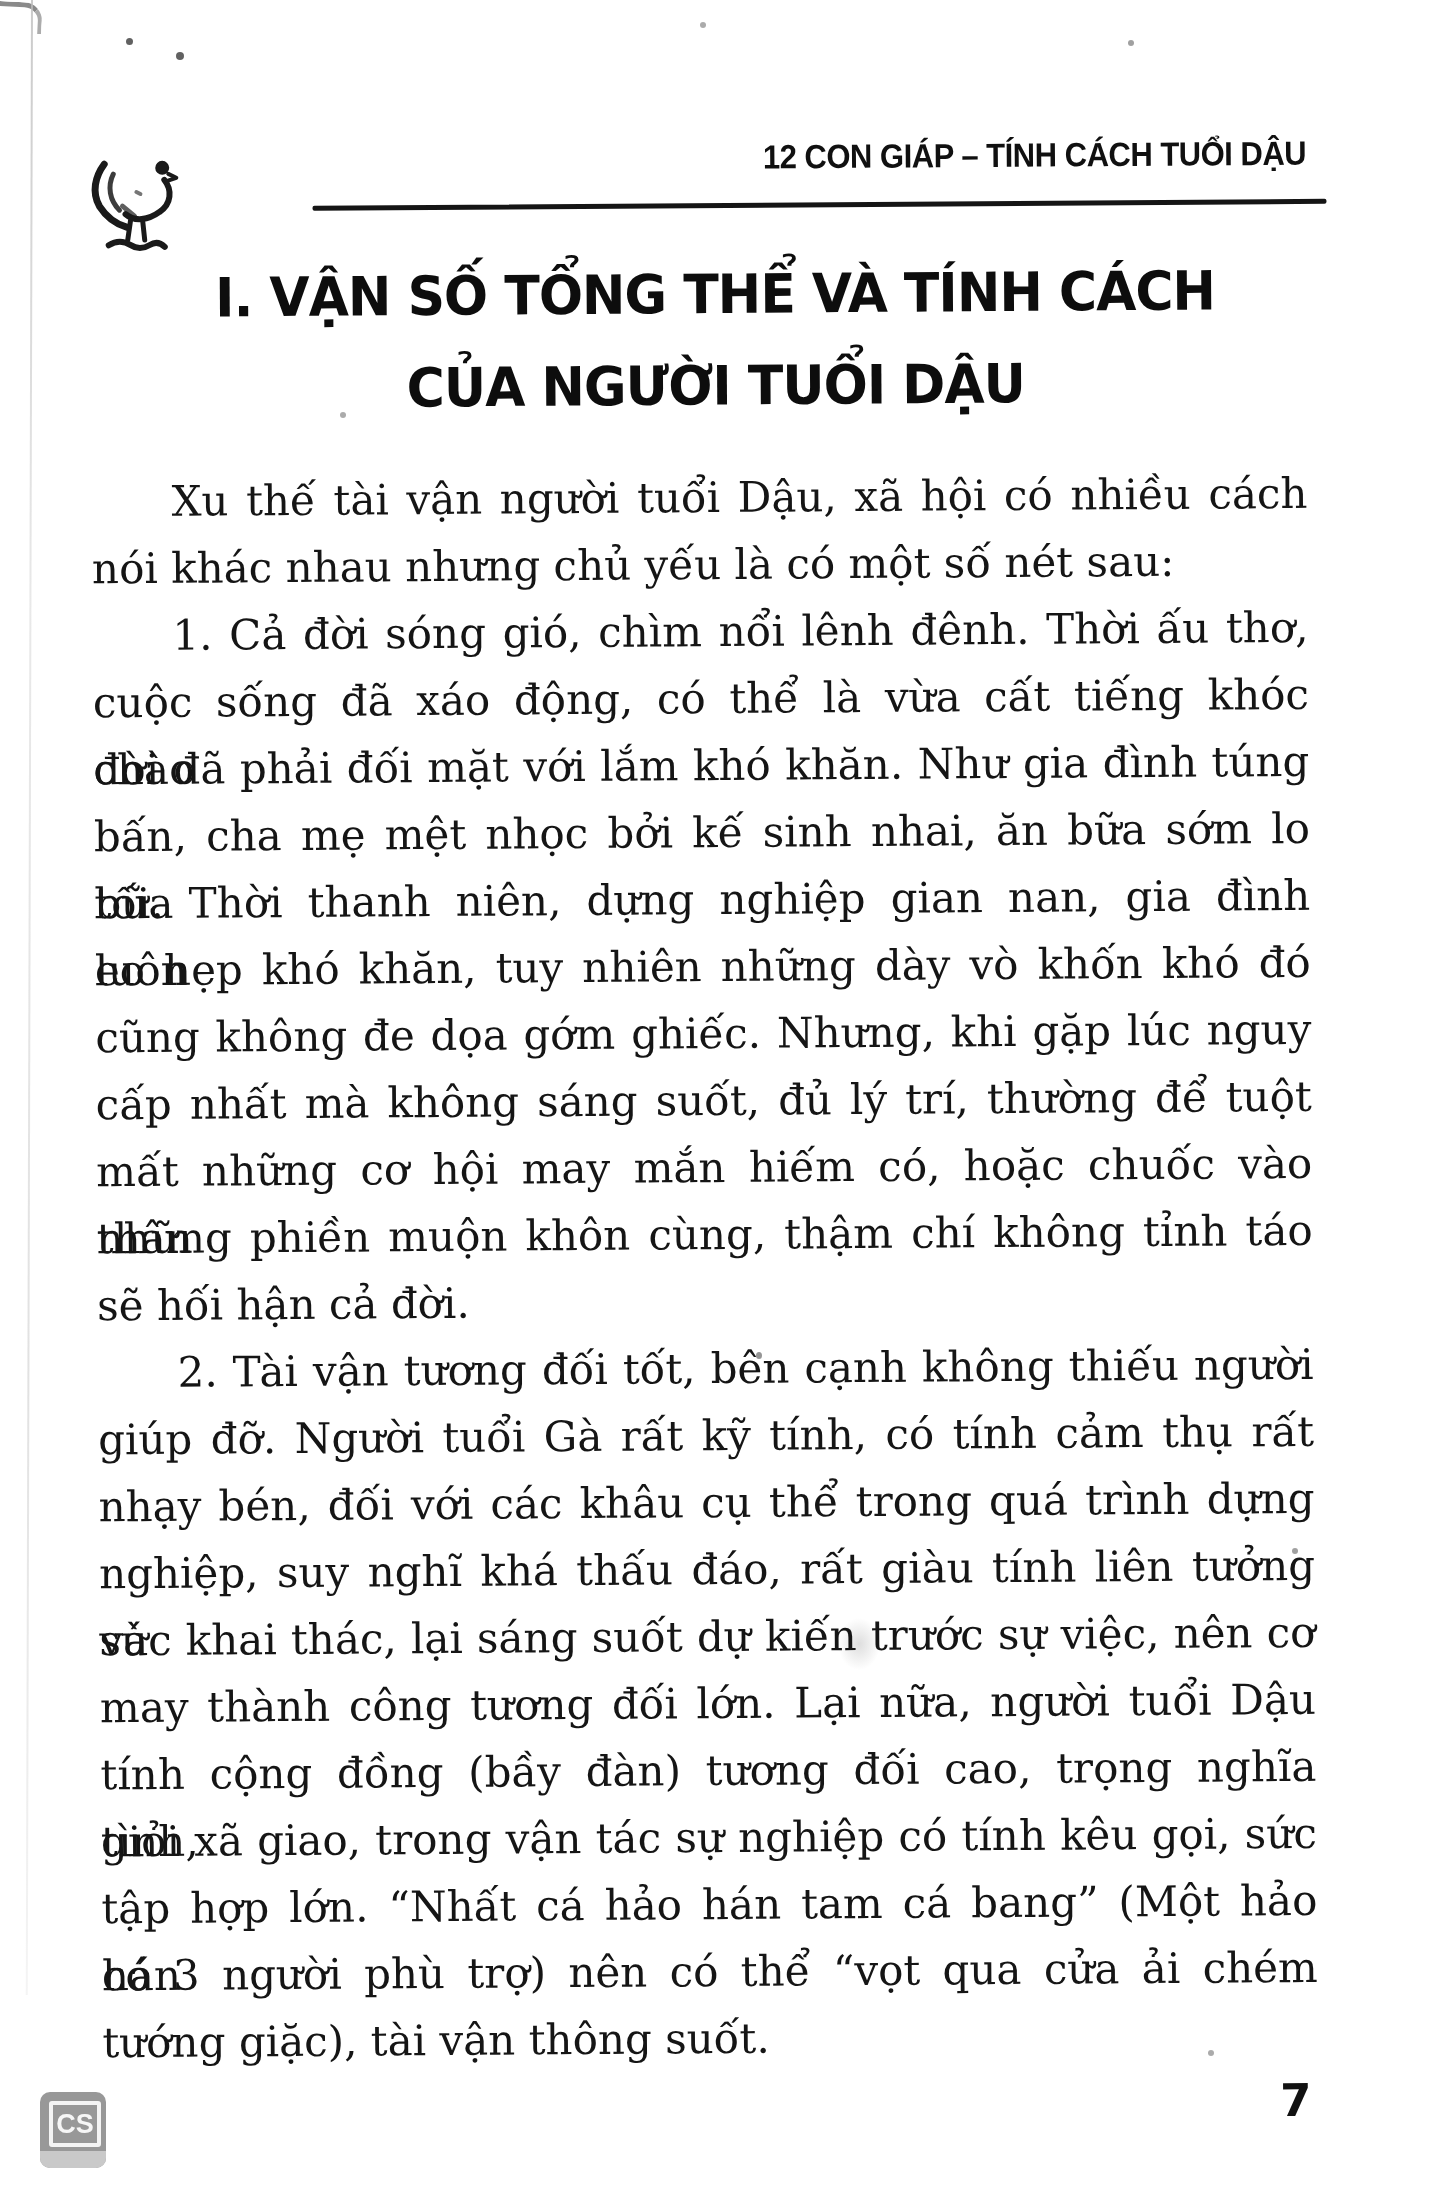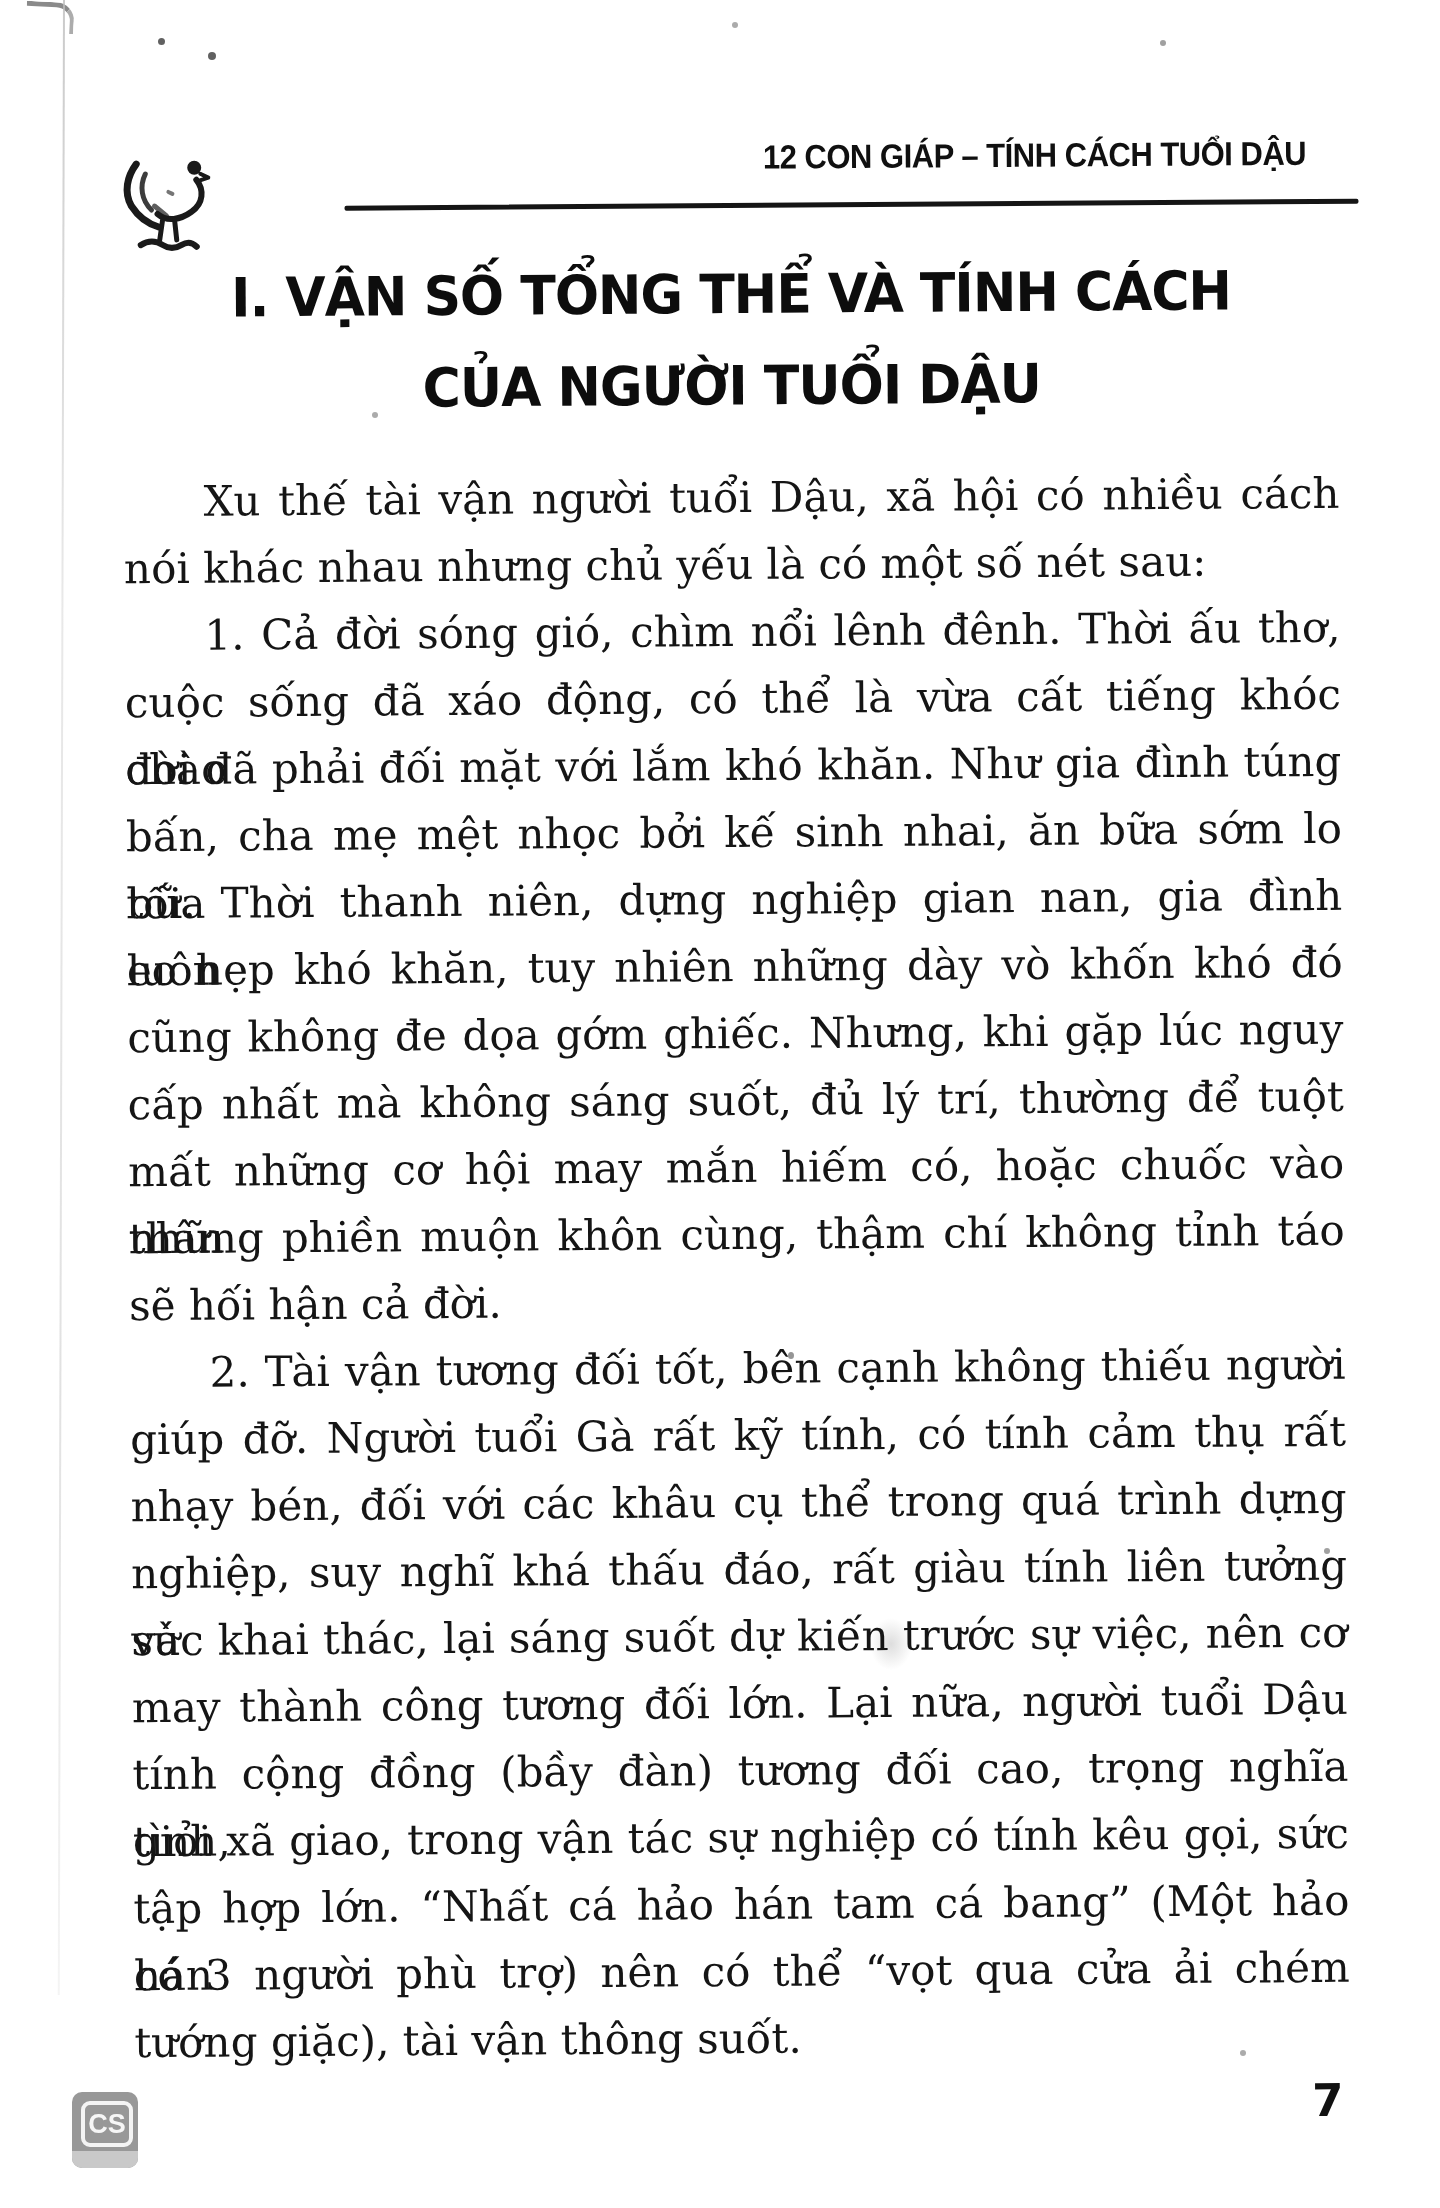--- a/index.html
+++ b/index.html
@@ -1,20 +1,20 @@
 <!DOCTYPE html>
 <html><head>
 <meta charset="utf-8">
 <style>
   html,body{margin:0;padding:0;}
   body{
     width:1440px;height:2208px;background:#ffffff;position:relative;overflow:hidden;
     font-family:"DejaVu Serif", serif;color:#141414;
   }
-  .page{position:absolute;inset:0;background:#ffffff;margin-left:32px;}
+  .page{position:absolute;inset:0;background:#ffffff;}
   
   .corner-mark{
     position:absolute;left:-6px;top:2px;width:44px;height:26px;
     border-top:5px solid #5a5a5a;border-right:4px solid #8a8a8a;
     border-top-right-radius:18px;opacity:.7;transform:rotate(3deg);
   }
   .edge-line{
     position:absolute;left:31px;top:0;width:2px;height:1995px;
     background:linear-gradient(#bdbdbd,#e3e3e3 30%,#dadada 70%,#f2f2f2);
     opacity:.8;transform:rotate(.15deg);transform-origin:top;
@@ -46,21 +46,21 @@
   .bline{text-align:justify;text-align-last:justify;height:67px;white-space:normal;}
   .bline.end{text-align:left;text-align-last:left;}
   .bline.ind{text-indent:80px;}
   
   .cs-badge{
     position:absolute;left:40px;top:2092px;width:66px;height:76px;border-radius:10px;
     background:#989898;overflow:hidden;
   }
   .cs-box{
     position:absolute;left:9px;top:9px;width:44px;height:38px;border:4px solid #f4f4f4;
-    border-radius:9px;display:flex;align-items:center;justify-content:center;
+    border-radius:3px;display:flex;align-items:center;justify-content:center;
     font-family:"Liberation Sans", sans-serif;font-weight:700;font-size:27px;color:#f6f6f6;
   }
   .cs-strip{position:absolute;left:0;bottom:0;width:66px;height:17px;background:#c9c9c9;}
   .cs-text{
     position:absolute;left:122px;top:2094px;
     font-family:"Liberation Sans", sans-serif;font-size:51px;font-weight:400;color:#bdbdbd;
     letter-spacing:0.5px;white-space:nowrap;
   }
   .page-number{
     position:absolute;left:1258px;top:2078px;width:60px;text-align:center;

